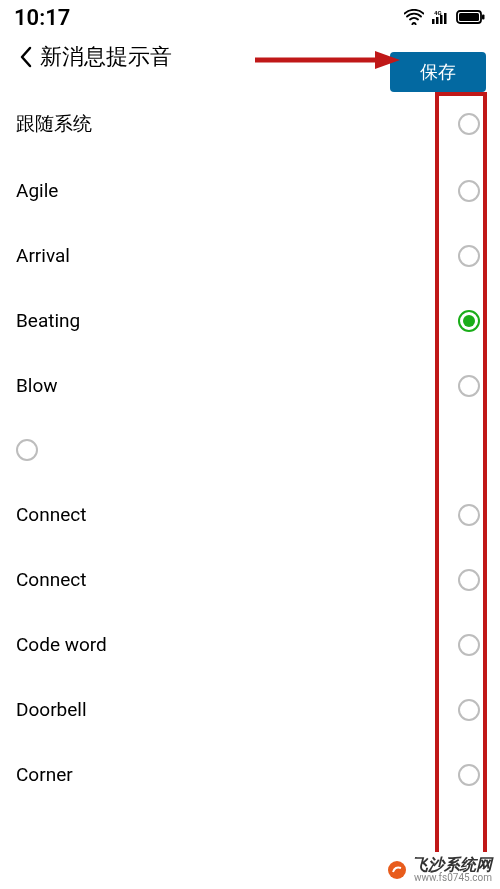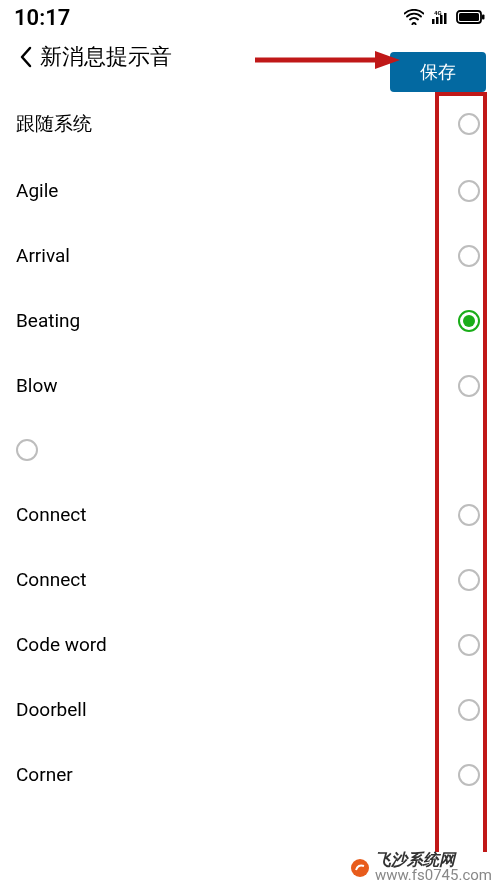--- a/index.html
+++ b/index.html
@@ -133,21 +133,21 @@
       flex-direction: column;
       line-height: 1;
     }
     .watermark-main {
       font-size: 16px;
       font-weight: bold;
       color: #333;
       font-style: italic;
     }
     .watermark-sub {
-      font-size: 15px;
+      font-size: 10px;
       color: #888;
       text-align: right;
     }
     .watermark-icon {
       width: 20px;
       height: 20px;
     }
   </style>
 </head>
 <body>

